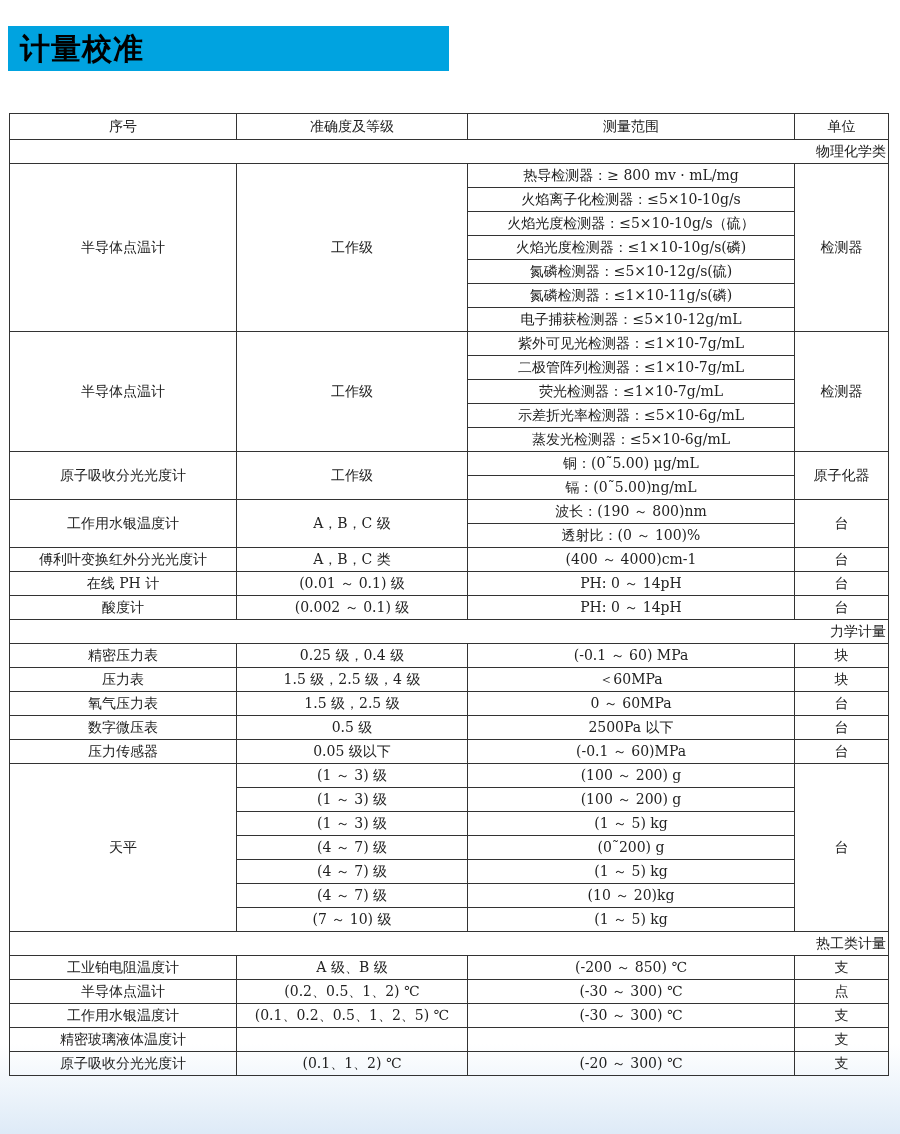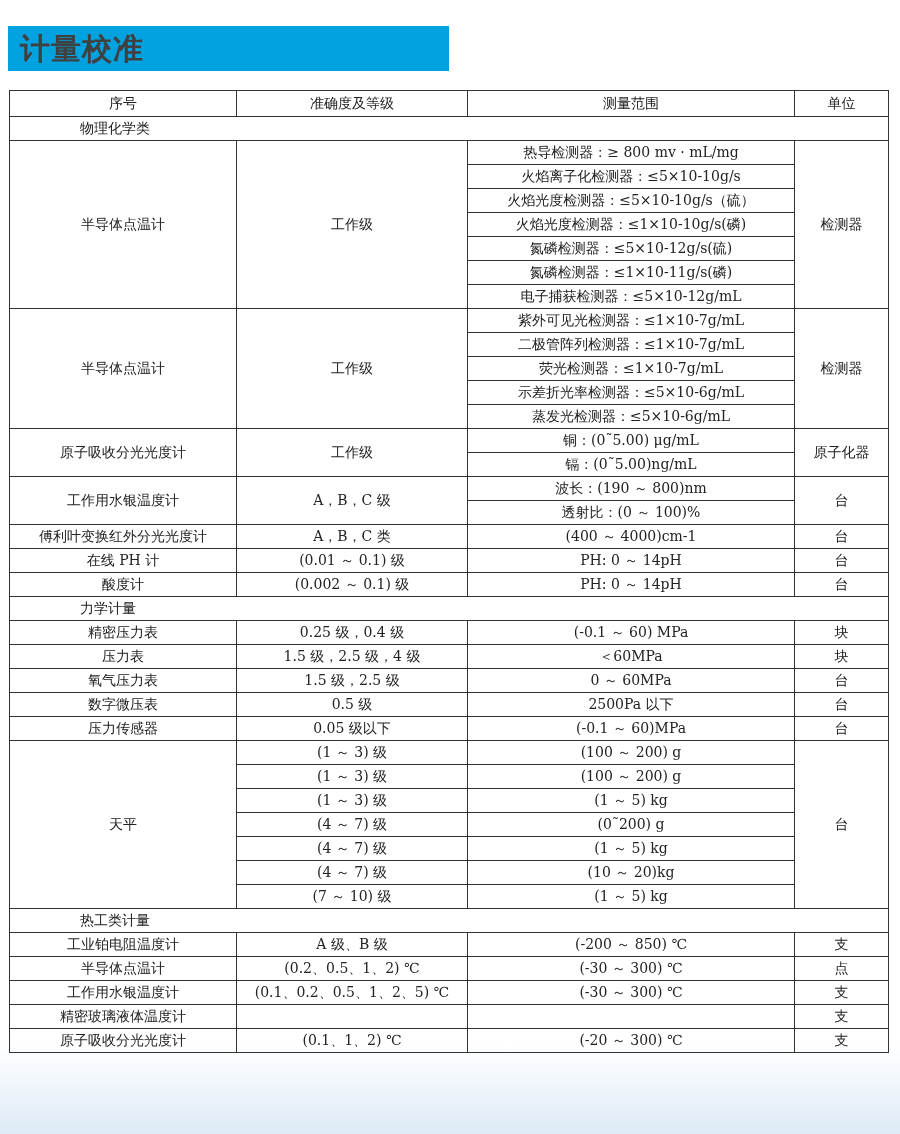--- a/index.html
+++ b/index.html
@@ -2,27 +2,27 @@
 <html><head>
 <meta charset="utf-8">
 <style>
   html,body{margin:0;padding:0;}
   body{width:900px;height:1134px;position:relative;background:#ffffff;overflow:hidden;
        font-family:"DejaVu Serif","Liberation Serif",serif;color:#222;}
   .bg-fade{position:absolute;left:0;right:0;bottom:0;height:90px;
        background:linear-gradient(to bottom,rgba(230,240,250,0),rgba(218,232,246,0.9));}
   .title-bar{position:absolute;left:8px;top:26px;width:441px;height:45px;background:#00a3e0;}
   .title-text{position:absolute;left:12px;top:3px;font-family:"DejaVu Sans","Liberation Sans",sans-serif;
-       font-weight:bold;font-size:30px;line-height:40px;color:#404040;letter-spacing:1px;}
-  table{position:absolute;left:9px;top:90px;border-collapse:collapse;width:879px;table-layout:fixed;
+       font-weight:bold;font-size:30px;line-height:40px;color:#000000;letter-spacing:1px;}
+  table{position:absolute;left:9px;top:113px;border-collapse:collapse;width:879px;table-layout:fixed;
        font-size:14px;}
   td,th{border:1.5px solid #333;text-align:center;vertical-align:middle;padding:0 2px;height:23px;
        line-height:23px;font-weight:normal;white-space:nowrap;overflow:hidden;}
   th{height:25px;}
-  td.sect{text-align:left;padding-left:70px;}
+  td.sect{text-align:right;padding-left:70px;}
   col.c1{width:227px;} col.c2{width:231px;} col.c3{width:327px;} col.c4{width:94px;}
 </style>
 </head>
 <body>
 
 <div class="bg-fade"></div>
 
 <div class="title-bar">
   <div class="title-text">计量校准</div>
 </div>

